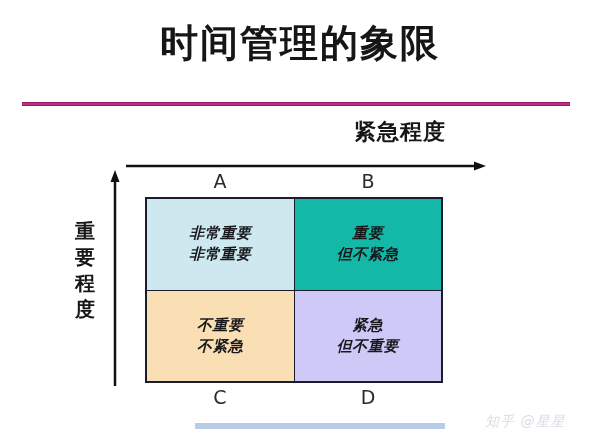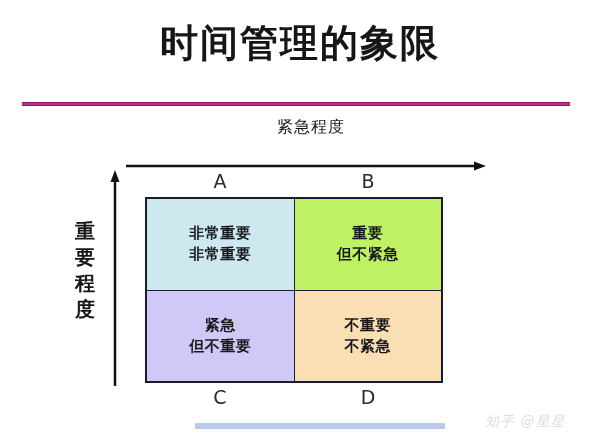--- a/index.html
+++ b/index.html
@@ -48,24 +48,24 @@
     border-bottom: 1px solid #8d1f66;
     box-sizing: border-box;
   }
 
   
   .x-axis-label {
     position: absolute;
     left: 176px;
     top: 117px;
     width: 270px;
-    text-align: center;
-    font-family: "DejaVu Serif", "Liberation Serif", serif;
-    font-size: 16px;
-    font-weight: normal;
+    text-align: right;
+    font-family: "DejaVu Serif", "Liberation Serif", serif;
+    font-size: 22px;
+    font-weight: bold;
     color: #161616;
     letter-spacing: 1px;
     white-space: nowrap;
   }
 
   .y-axis-label {
     position: absolute;
     left: 72px;
     top: 218px;
     width: 26px;
@@ -103,20 +103,21 @@
     top: 197px;
     width: 298px;
     height: 186px;
     display: grid;
     grid-template-columns: 1fr 1fr;
     grid-template-rows: 1fr 1fr;
     border: 2px solid #1b1b2e;
     box-sizing: border-box;
     background: #1b1b2e;
     gap: 1px;
+    font-style: italic;
   }
 
   .cell {
     display: flex;
     flex-direction: column;
     align-items: center;
     justify-content: center;
     font-family: "DejaVu Serif", "Liberation Serif", serif;
     font-size: 15px;
     font-weight: bold;
@@ -200,34 +201,34 @@
   <div class="q-letter letter-c">C</div>
   <div class="q-letter letter-d">D</div>
 
   <div class="matrix" style="background: rgb(27, 27, 46); border-color: rgb(27, 27, 46);">
 
     <div class="cell" style="background: rgb(205, 233, 239);">
       <span class="line">非常重要</span>
       <span class="line">非常重要</span>
     </div>
 
-    <div class="cell" style="background: #bef264;">
+    <div class="cell" style="background: #14b8a6;">
       <span class="line">重要</span>
       <span class="line">但不紧急</span>
+    </div>
+
+    <div class="cell" style="background: rgb(250, 223, 180);">
+      <span class="line">不重要</span>
+      <span class="line">不紧急</span>
     </div>
 
     <div class="cell" style="background: rgb(206, 201, 247);">
       <span class="line">紧急</span>
       <span class="line">但不重要</span>
     </div>
 
-    <div class="cell" style="background: rgb(250, 223, 180);">
-      <span class="line">不重要</span>
-      <span class="line">不紧急</span>
-    </div>
-
   </div>
 
   <div class="bottom-bar" style="background: rgb(184, 203, 232);"></div>
 
   <div class="watermark" style="color: rgb(217, 221, 226);">知乎 @星星</div>
 
 </div>
 
 </body></html>

